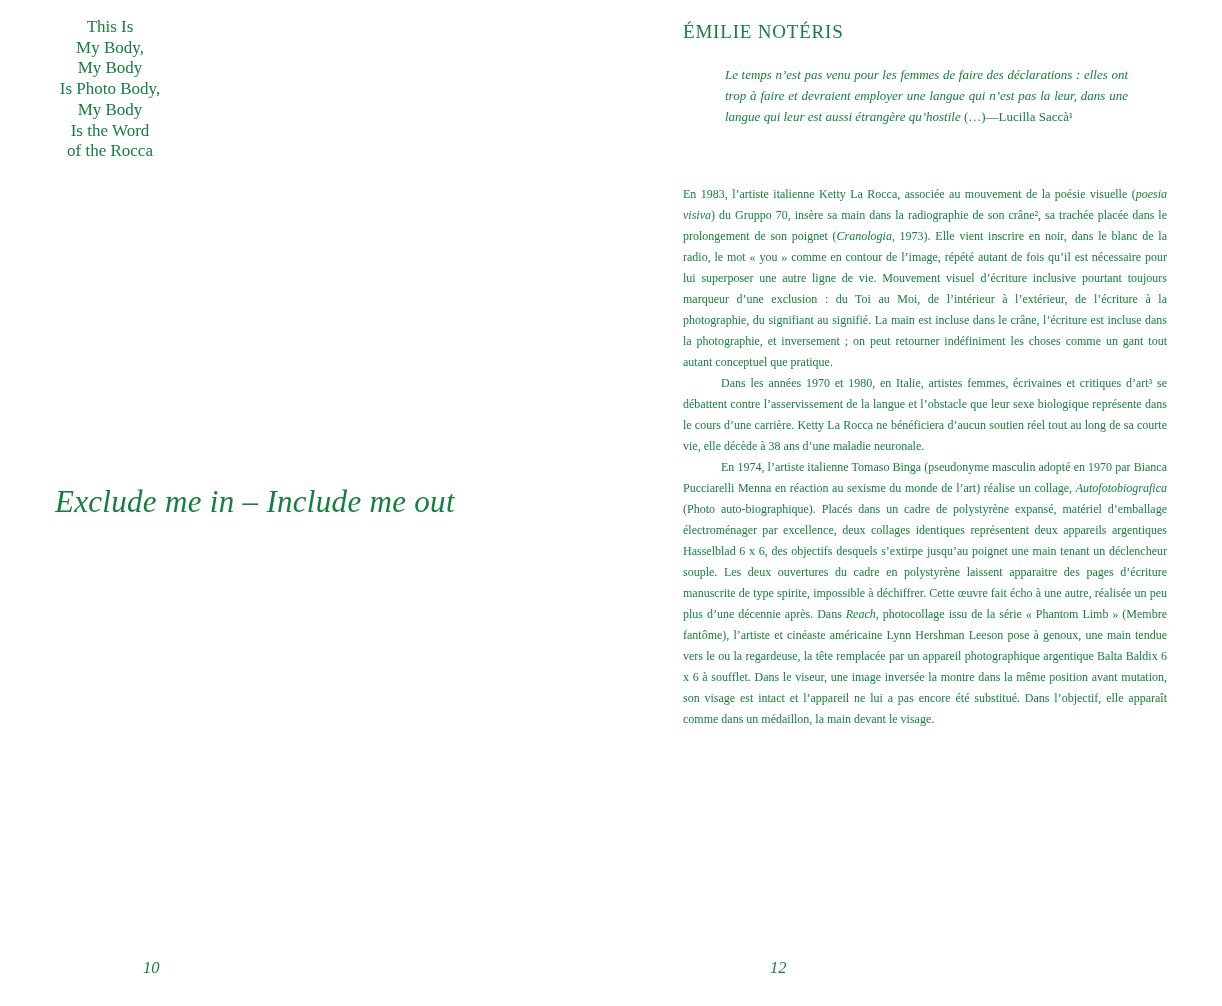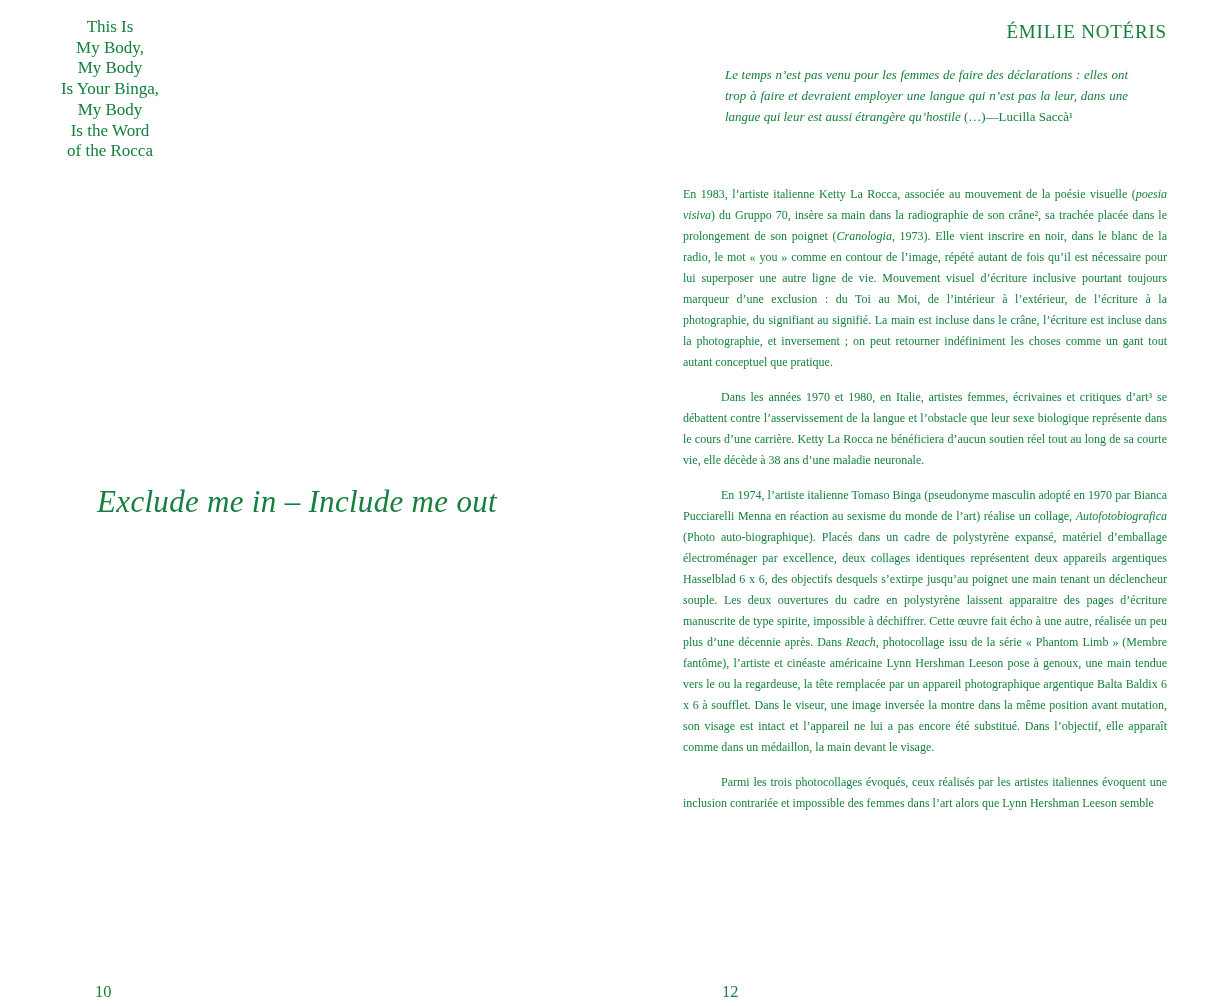--- a/index.html
+++ b/index.html
@@ -21,41 +21,42 @@
     text-align: center;
     font-size: 17px;
     line-height: 20.7px;
   }
   .chapter-title {
     position: absolute;
     left: 55px;
     top: 484px;
     width: 484px;
     margin: 0;
-    text-align: center;
     font-style: italic;
     font-weight: normal;
     font-size: 31px;
     letter-spacing: 0.3px;
     white-space: nowrap;
   }
   .folio {
     position: absolute;
-    top: 982px;
+    top: 958px;
+    font-style: italic;
     font-size: 16.5px;
+    margin-left: 48px;
   }
   .folio.left  { left: 95px; }
   .folio.right { left: 722px; }
   
   .author {
     position: absolute;
     left: 683px;
     top: 21px;
     width: 484px;
-    text-align: right;
+    text-align: left;
     font-size: 19px;
     letter-spacing: 0.8px;
   }
   .epigraph {
     position: absolute;
     left: 725px;
     top: 64px;
     width: 403px;
     text-align: justify;
     font-size: 13px;
@@ -68,47 +69,46 @@
     width: 484px;
     max-height: 790px;
     overflow: hidden;
     text-align: justify;
     font-size: 12px;
     line-height: 21px;
     hyphens: auto;
     -webkit-hyphens: auto;
   }
   .body-text p { margin: 0; text-indent: 0; }
-  .body-text p.indent { text-indent: 38px; margin-top: 14px; }
+  .body-text p.indent { text-indent: 38px; }
   .i { font-style: italic; }
 </style>
 </head>
 <body>
 
 <div class="spread">
 
   <section>
     <div class="poem">
         <div>This Is</div>
         <div>My Body,</div>
         <div>My Body</div>
-        <div>Is Your Binga,</div>
+        <div>Is Photo Body,</div>
         <div>My Body</div>
         <div>Is the Word</div>
         <div>of the Rocca</div>
       </div>
     <h1 class="chapter-title">Exclude me in – Include me out</h1>
     <div class="folio left">10</div>
   </section>
 
   <section>
     <div class="author">ÉMILIE NOTÉRIS</div>
     <div class="epigraph"><span class="i">Le temps n’est pas venu pour les femmes de faire des déclarations : elles ont trop à faire et devraient employer une langue qui n’est pas la leur, dans une langue qui leur est aussi étrangère qu’hostile </span><span>(…)—Lucilla Saccà¹</span></div>
     <div class="body-text" lang="fr">
         <p><span>En 1983, l’artiste italienne Ketty La Rocca, associée au mouvement de la poésie visuelle (</span><span class="i">poesia visiva</span><span>) du Gruppo 70, insère sa main dans la radiographie de son crâne², sa trachée placée dans le prolongement de son poignet (</span><span class="i">Cranologia</span><span>, 1973). Elle vient inscrire en noir, dans le blanc de la radio, le mot « you » comme en contour de l’image, répété autant de fois qu’il est nécessaire pour lui superposer une autre ligne de vie. Mouvement visuel d’écriture inclusive pourtant toujours marqueur d’une exclusion : du Toi au Moi, de l’intérieur à l’extérieur, de l’écriture à la photographie, du signifiant au signifié. La main est incluse dans le crâne, l’écriture est incluse dans la photographie, et inversement ; on peut retourner indéfiniment les choses comme un gant tout autant conceptuel que pratique.</span></p>
         <p class="indent"><span>Dans les années 1970 et 1980, en Italie, artistes femmes, écrivaines et critiques d’art³ se débattent contre l’asservissement de la langue et l’obstacle que leur sexe biologique représente dans le cours d’une carrière. Ketty La Rocca ne bénéficiera d’aucun soutien réel tout au long de sa courte vie, elle décède à 38 ans d’une maladie neuronale.</span></p>
         <p class="indent"><span>En 1974, l’artiste italienne Tomaso Binga (pseudonyme masculin adopté en 1970 par Bianca Pucciarelli Menna en réaction au sexisme du monde de l’art) réalise un collage, </span><span class="i">Autofotobiografica</span><span> (Photo auto-biographique). Placés dans un cadre de polystyrène expansé, matériel d’emballage électroménager par excellence, deux collages identiques représentent deux appareils argentiques Hasselblad 6 x 6, des objectifs desquels s’extirpe jusqu’au poignet une main tenant un déclencheur souple. Les deux ouvertures du cadre en polystyrène laissent apparaitre des pages d’écriture manuscrite de type spirite, impossible à déchiffrer. Cette œuvre fait écho à une autre, réalisée un peu plus d’une décennie après. Dans </span><span class="i">Reach</span><span>, photocollage issu de la série « Phantom Limb » (Membre fantôme), l’artiste et cinéaste américaine Lynn Hershman Leeson pose à genoux, une main tendue vers le ou la regardeuse, la tête remplacée par un appareil photographique argentique Balta Baldix 6 x 6 à soufflet. Dans le viseur, une image inversée la montre dans la même position avant mutation, son visage est intact et l’appareil ne lui a pas encore été substitué. Dans l’objectif, elle apparaît comme dans un médaillon, la main devant le visage.</span></p>
-        <p class="indent"><span>Parmi les trois photocollages évoqués, ceux réalisés par les artistes italiennes évoquent une inclusion contrariée et impossible des femmes dans l’art alors que Lynn Hershman Leeson semble</span></p>
       </div>
     <div class="folio right">12</div>
   </section>
 
 </div>
 
 </body></html>

